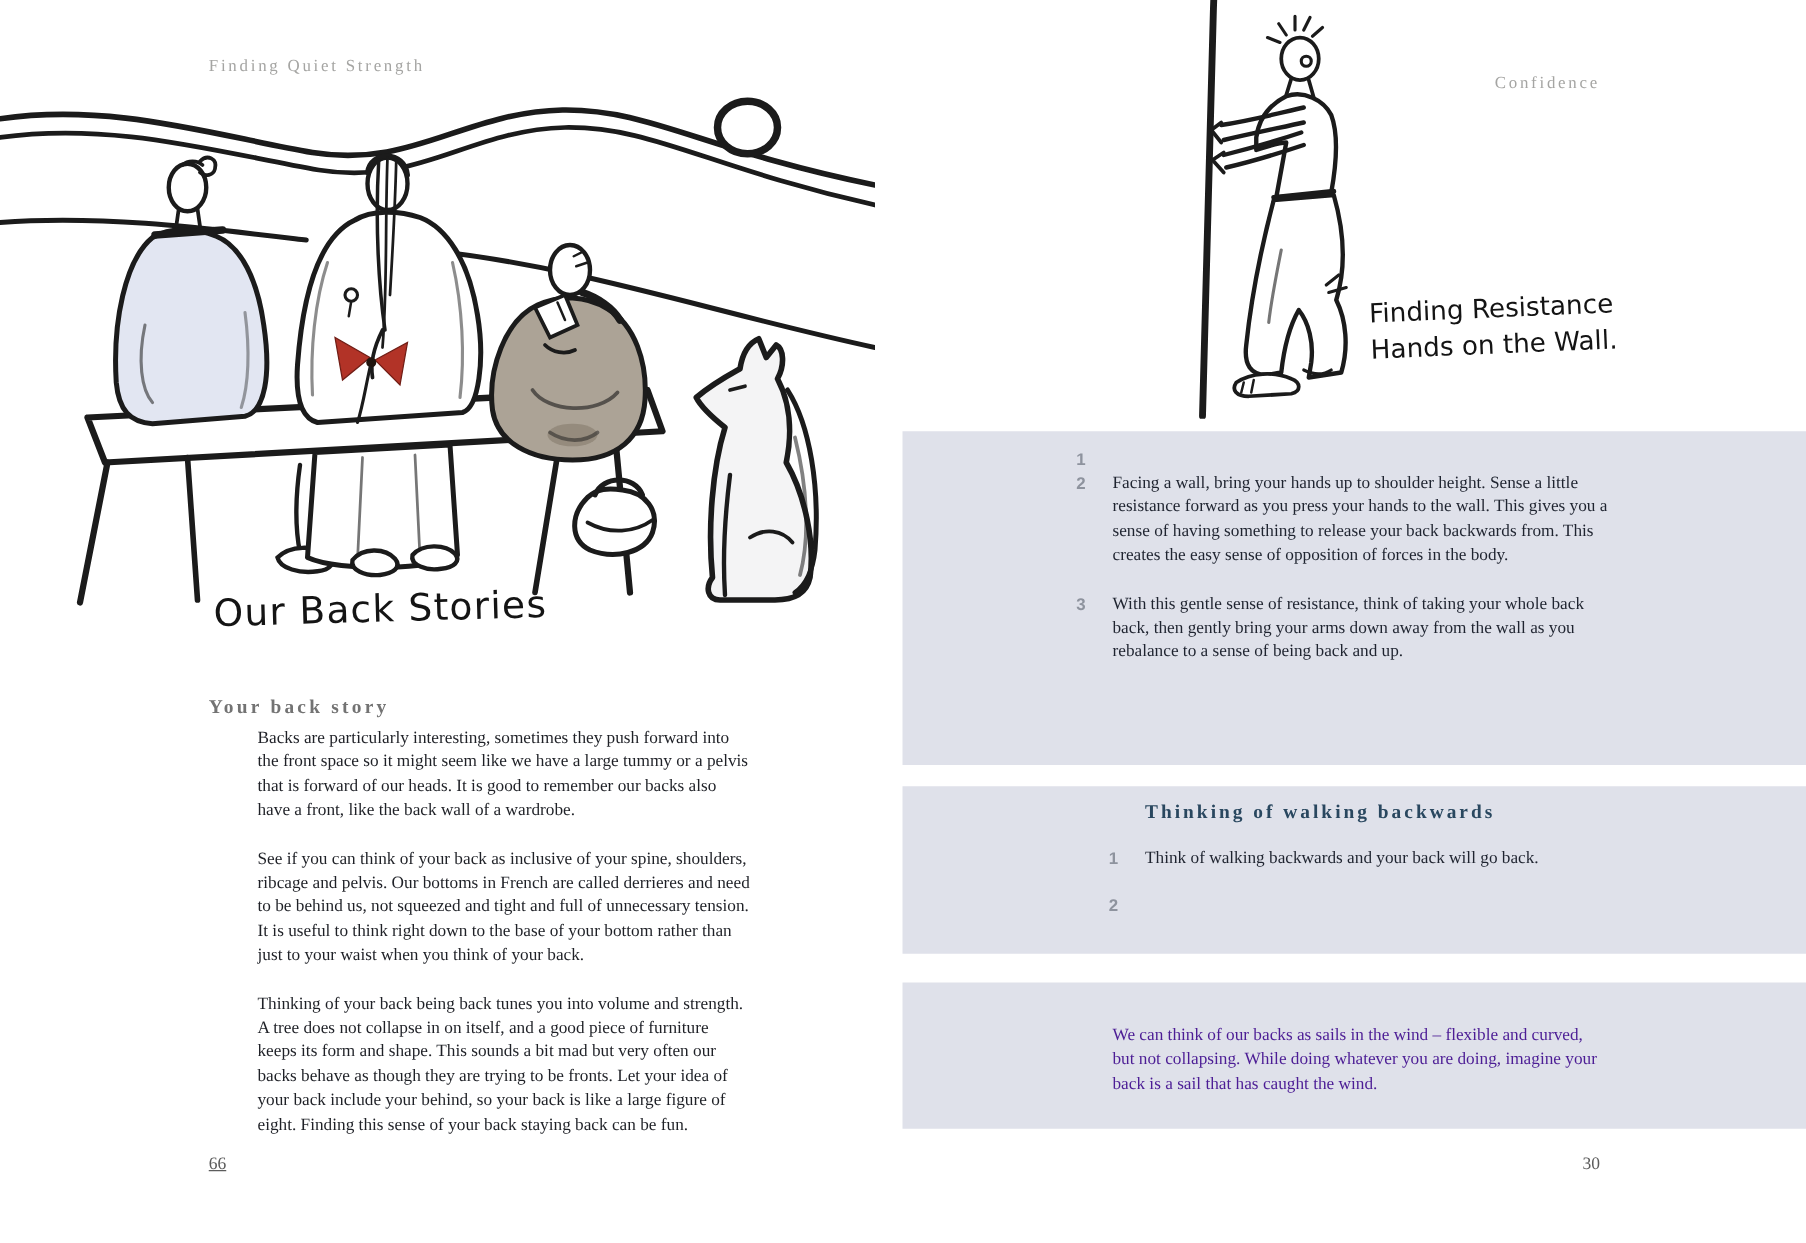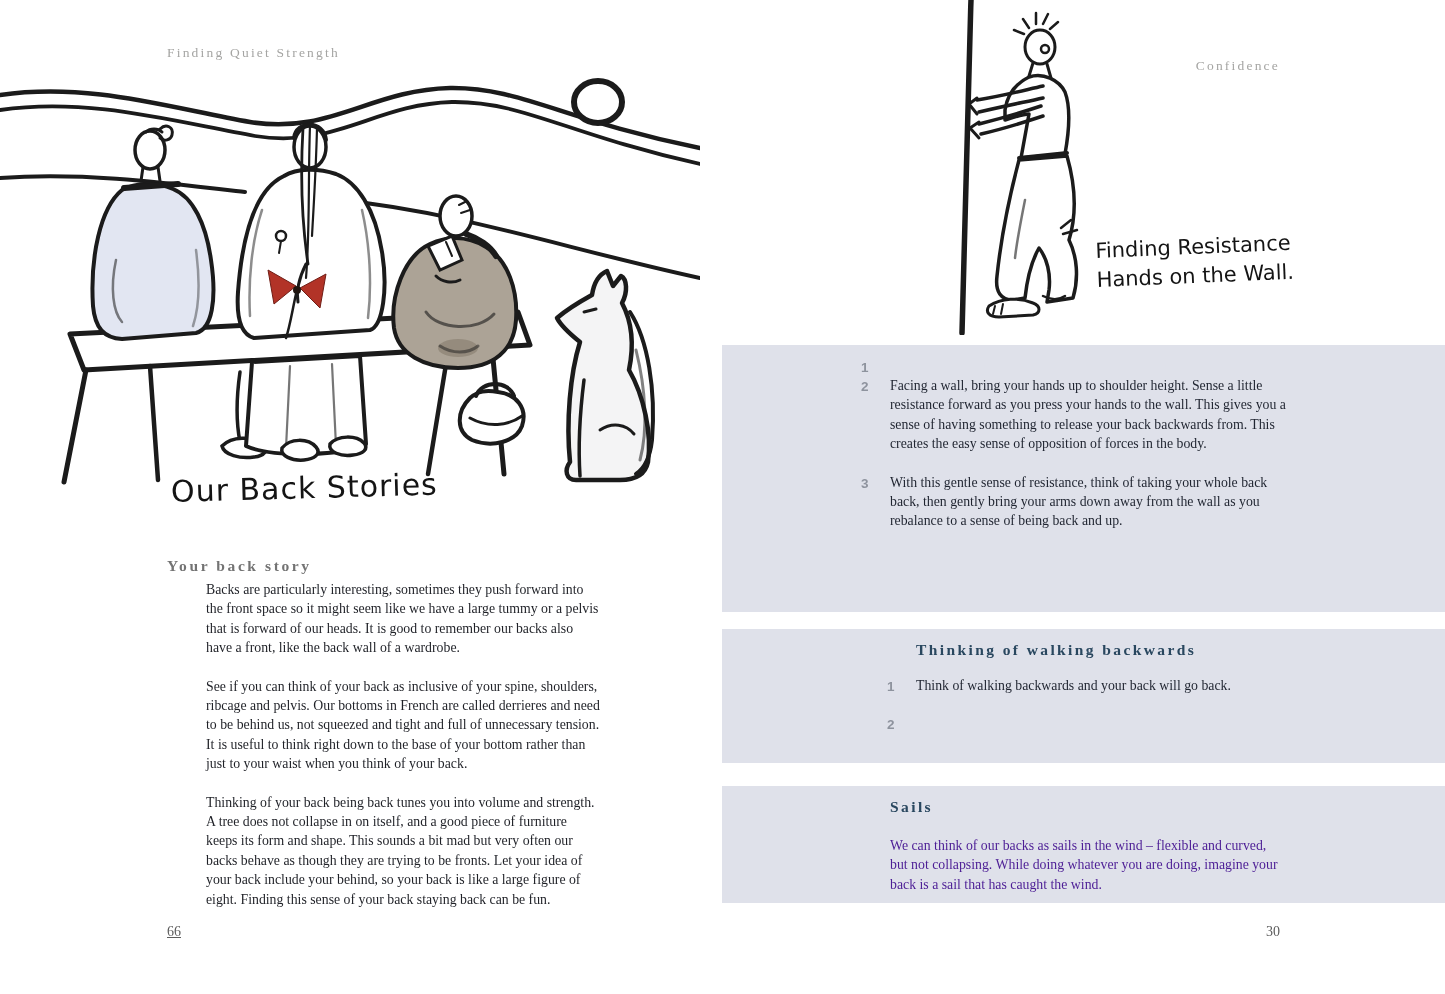--- a/index.html
+++ b/index.html
@@ -203,20 +203,19 @@
         <span>Think of walking backwards and your back will go back.</span>
       </div>
       <div class="ex-item">
         <span class="num">2</span>
       </div>
     </div>
   </div>
 
   <div class="abs ex-box" style="top:786px;height:117px;">
     <div class="ex-inner">
-      <h3 class="ex-title" style="margin-bottom:0;">Sails</h3>
       <p class="ex-text">We can think of our backs as sails in the wind – flexible and curved, but not collapsing. While doing whatever you are doing, imagine your back is a sail that has caught the wind.</p>
     </div>
   </div>
 
   <div class="abs page-number" style="right:165px;">30</div>
 
 </div>
 
 </body></html>

